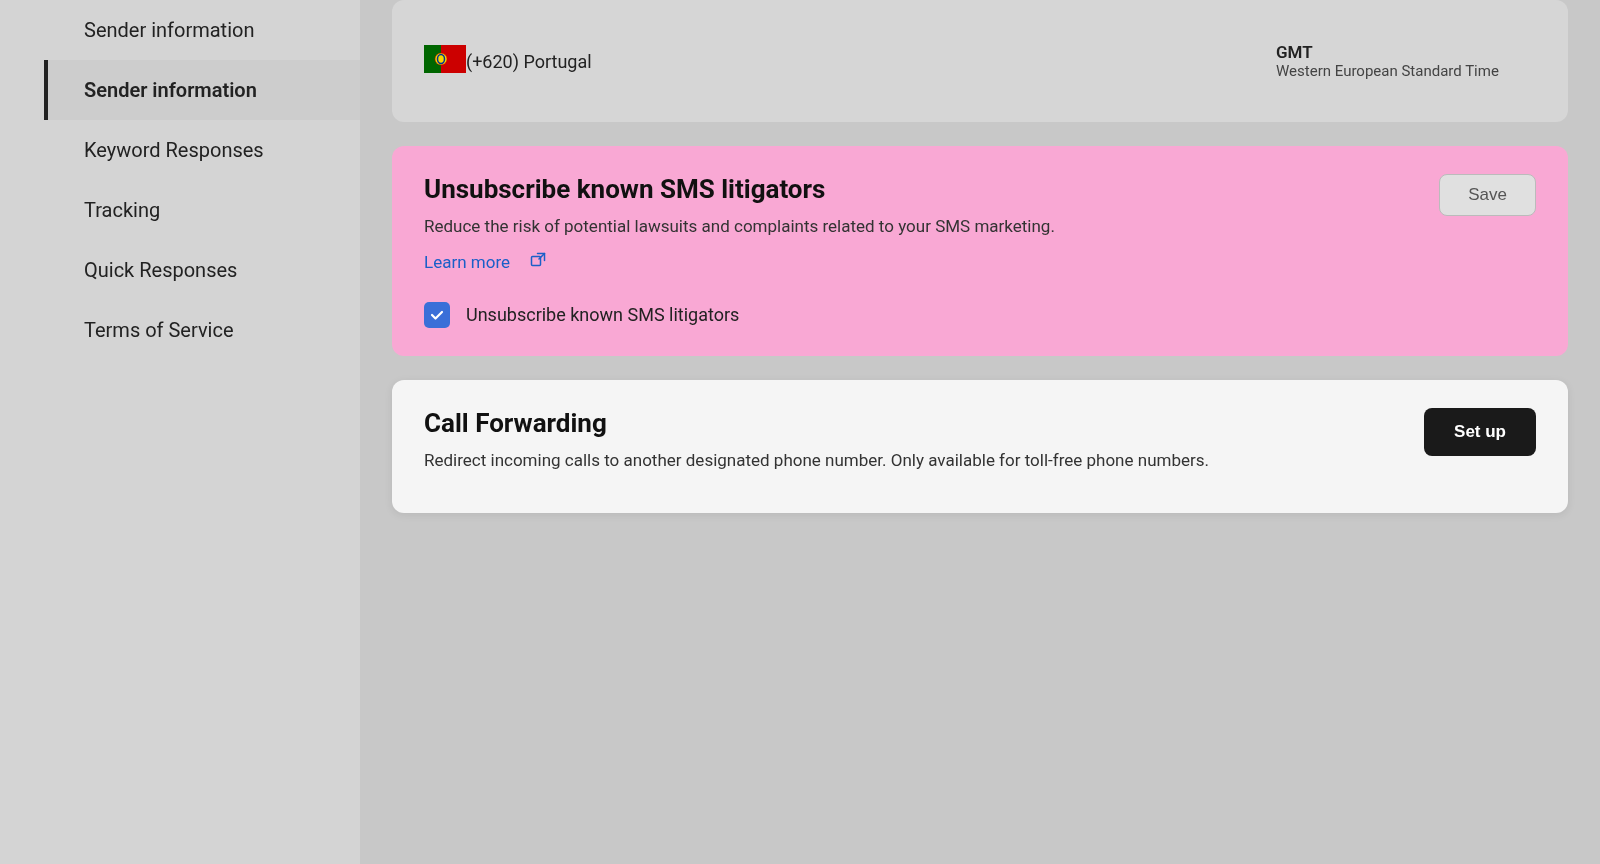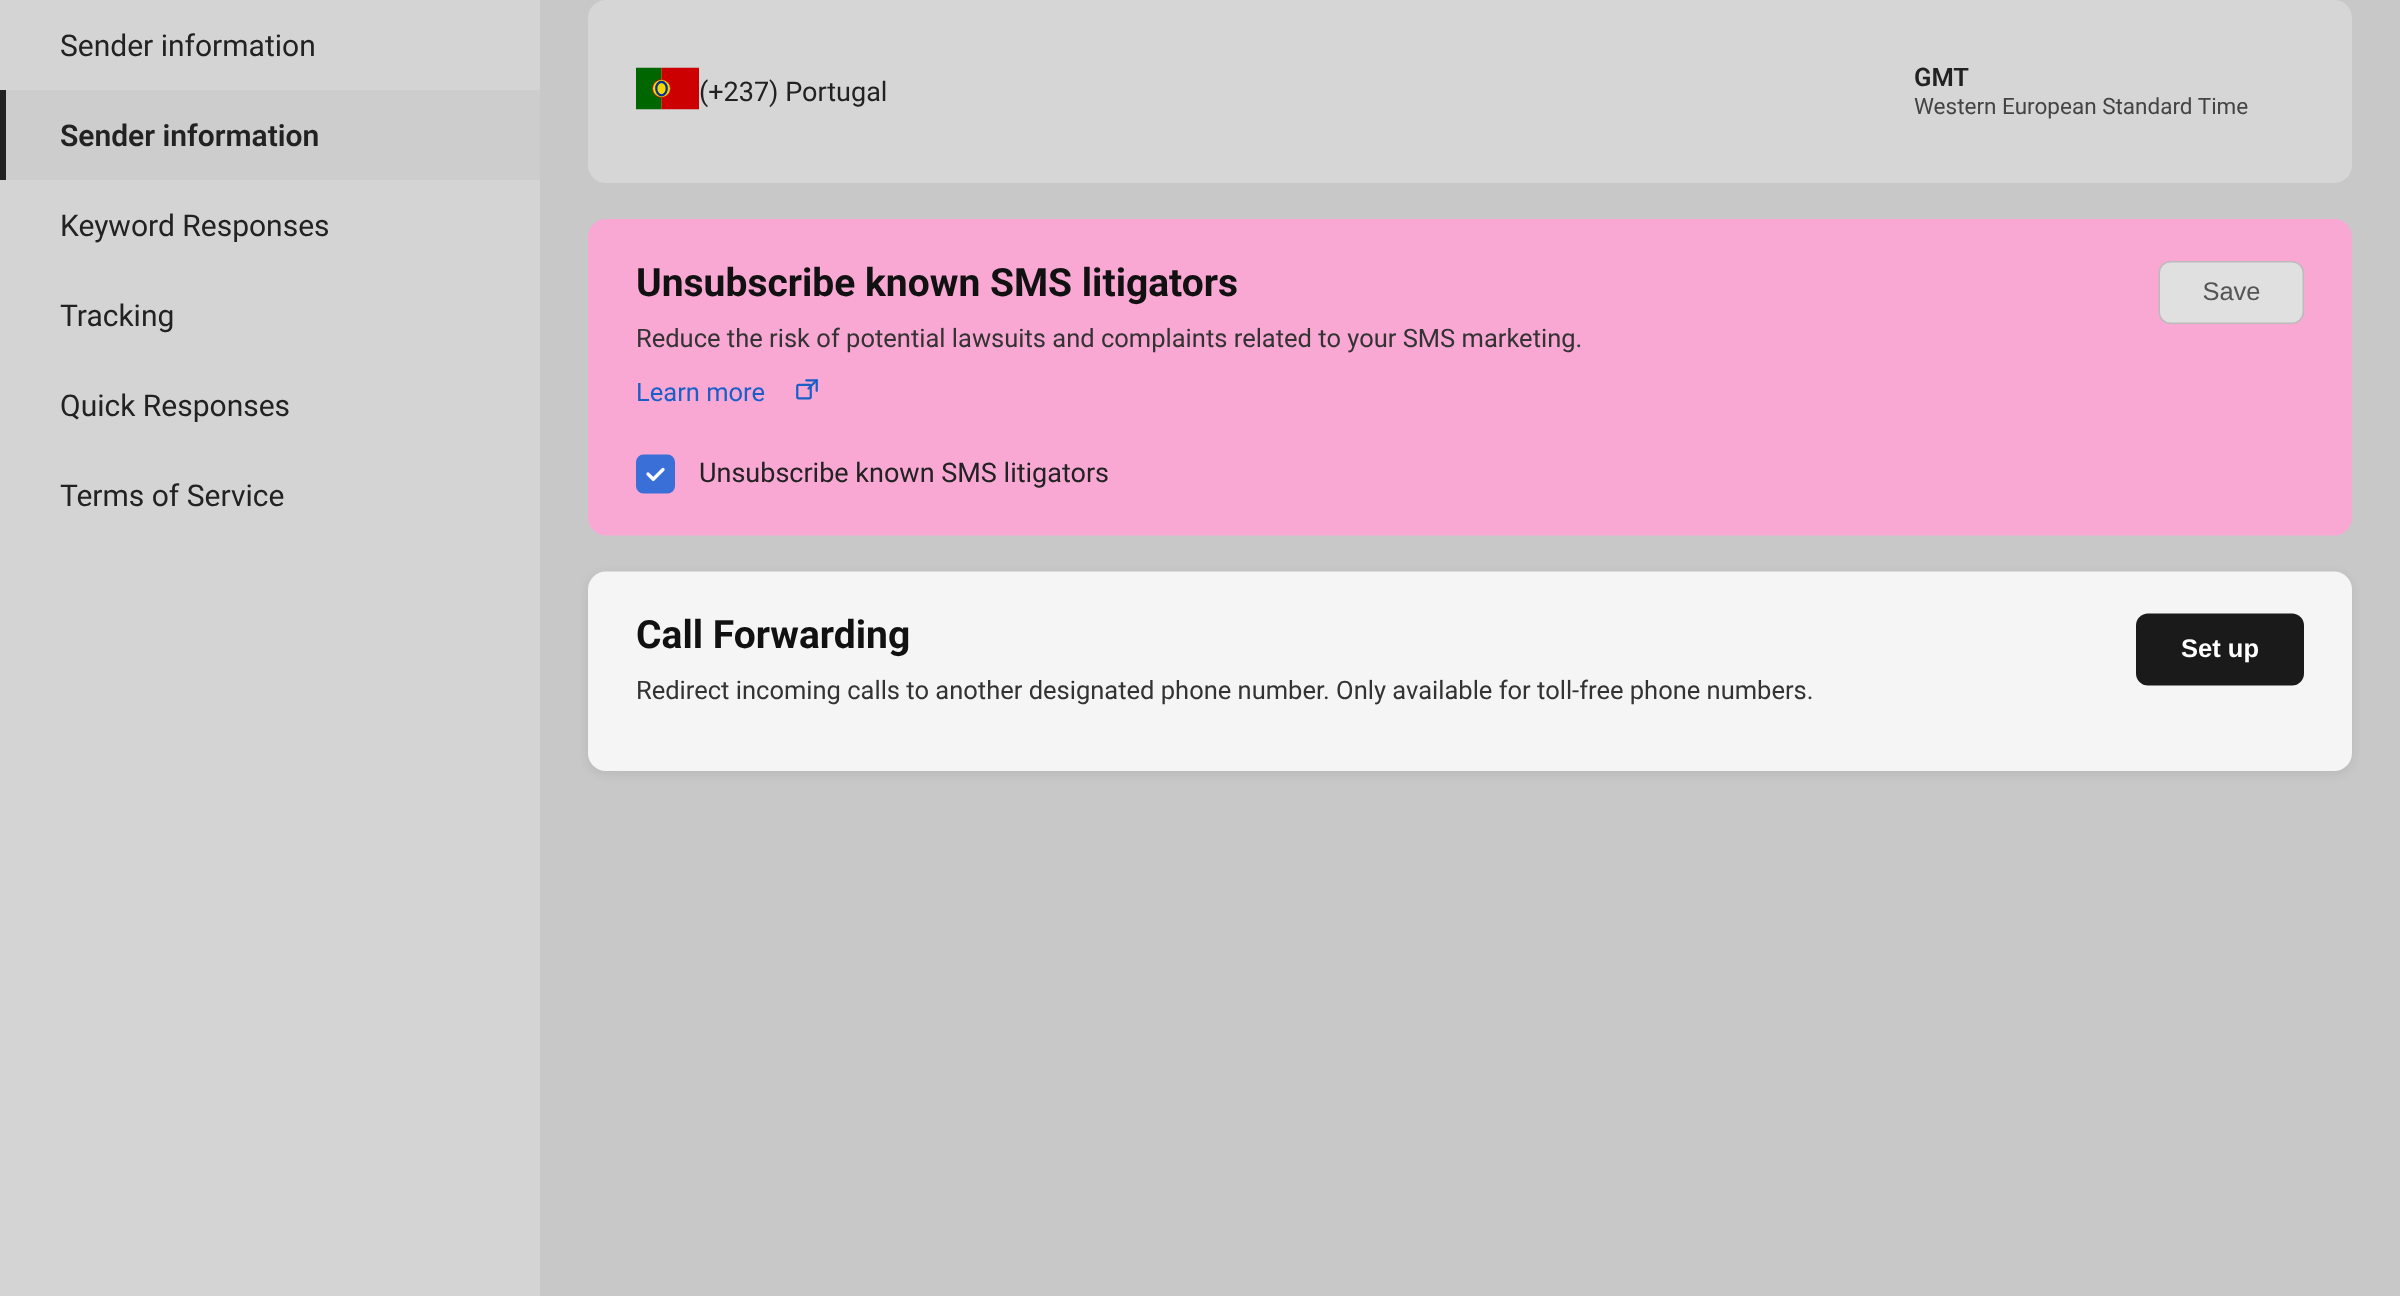--- a/index.html
+++ b/index.html
@@ -20,20 +20,21 @@
       flex-shrink: 0;
     }
     .sidebar-item {
       display: flex;
       align-items: center;
       padding: 18px 36px;
       font-size: 20px;
       color: #222;
       cursor: pointer;
       border-left: 4px solid transparent;
+      margin-left: 44px;
     }
     .sidebar-item.active {
       border-left: 4px solid #222;
       font-weight: 600;
       background: #cdcdcd;
     }
 
     
     .main {
       flex: 1;
@@ -198,21 +199,21 @@
 
   <div class="card top-card-wrapper">
 
       <div class="phone-row">
         <span><svg width="42" height="28" viewBox="0 0 42 28" xmlns="http://www.w3.org/2000/svg">
         <rect width="17" height="28" fill="#006600"></rect>
         <rect x="17" width="25" height="28" fill="#cc0000"></rect>
         <circle cx="17" cy="14" r="6" fill="#f5d800" stroke="#cc0000" stroke-width="0.5"></circle>
         <ellipse cx="17" cy="14" rx="3.5" ry="4.5" fill="none" stroke="#003399" stroke-width="1.5"></ellipse>
       </svg></span>
-        <span class="phone-country">(+237) Portugal</span>
+        <span class="phone-country">(+620) Portugal</span>
         <div class="timezone-info">
           <div class="timezone-main">GMT</div>
           <div class="timezone-sub">Western European Standard Time</div>
         </div>
       </div>
     </div>
 
   <div class="unsubscribe-card">
     <h2 class="card-title">Unsubscribe known SMS litigators</h2>
     <p class="card-desc">Reduce the risk of potential lawsuits and complaints related to your SMS marketing.</p>

